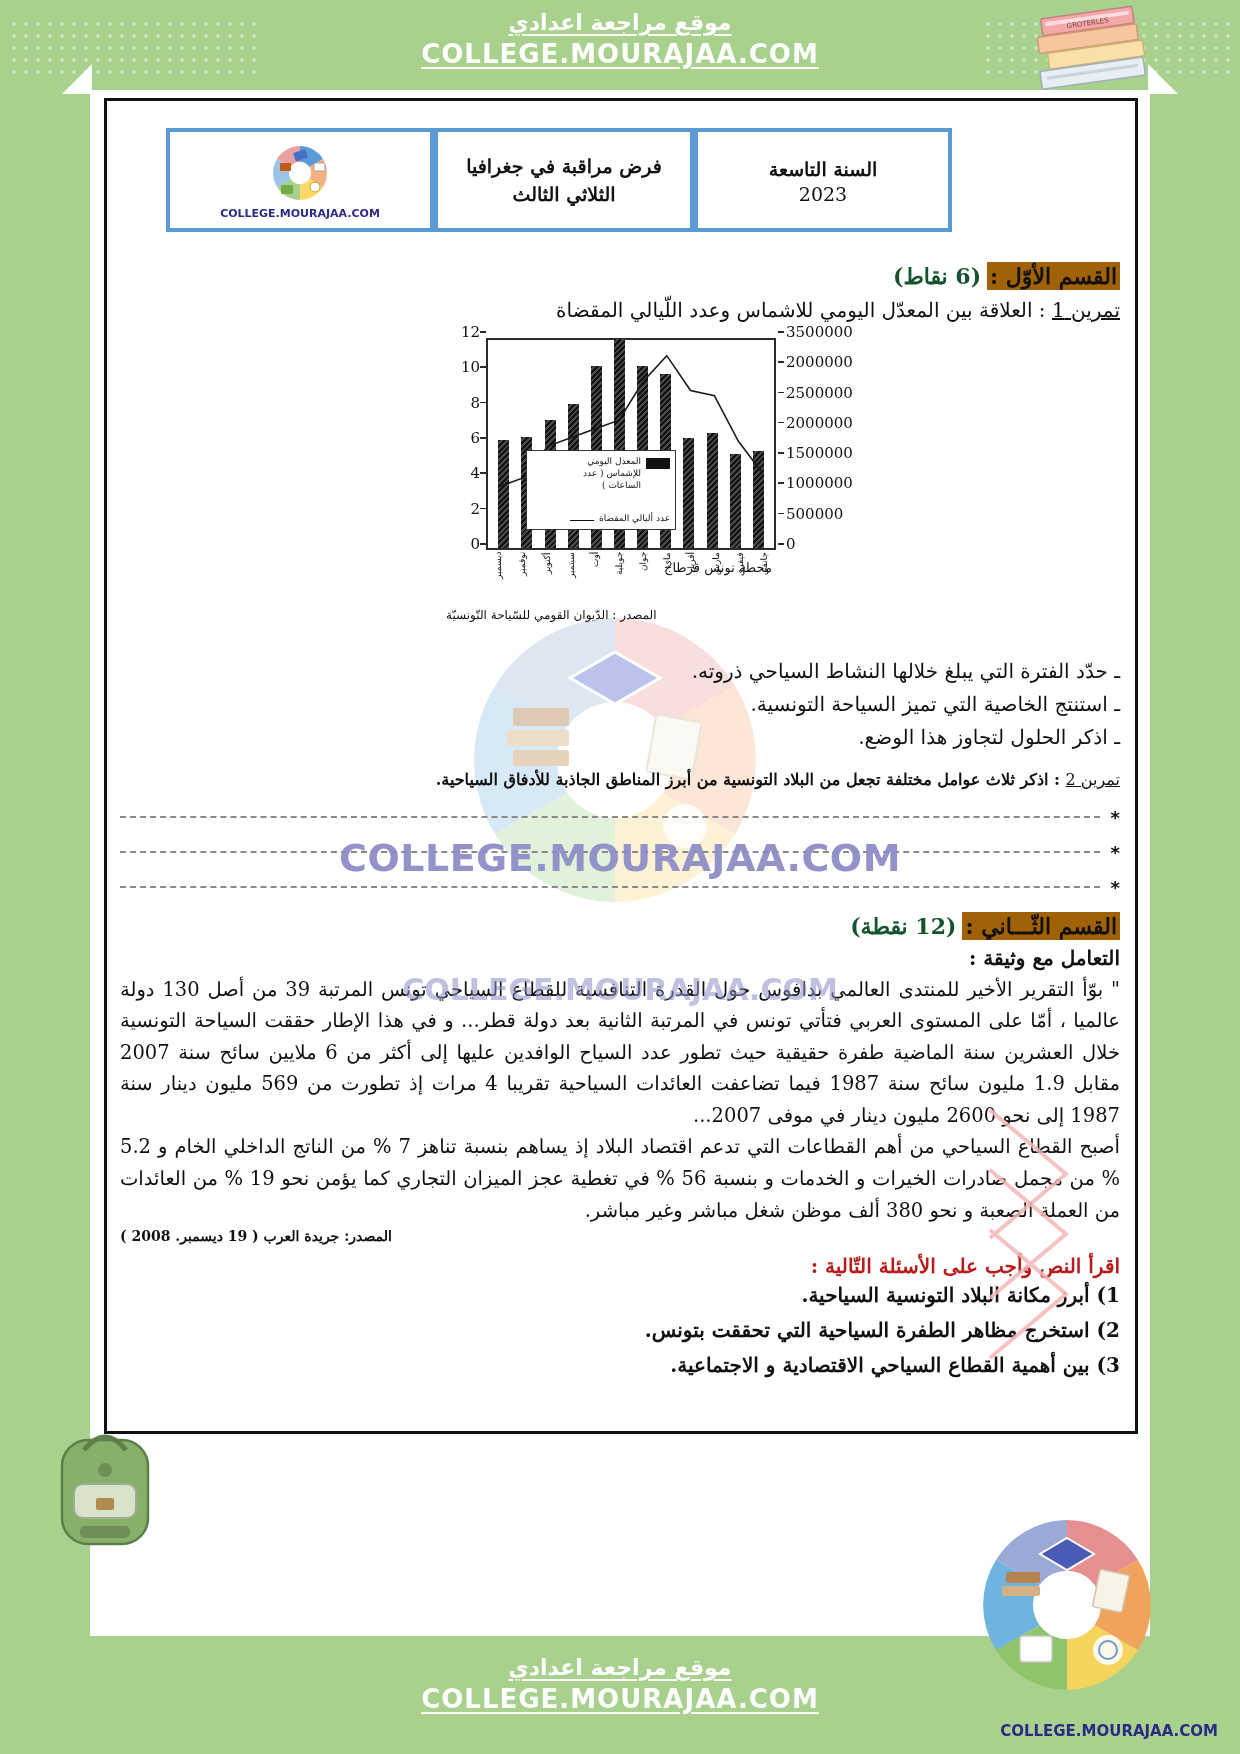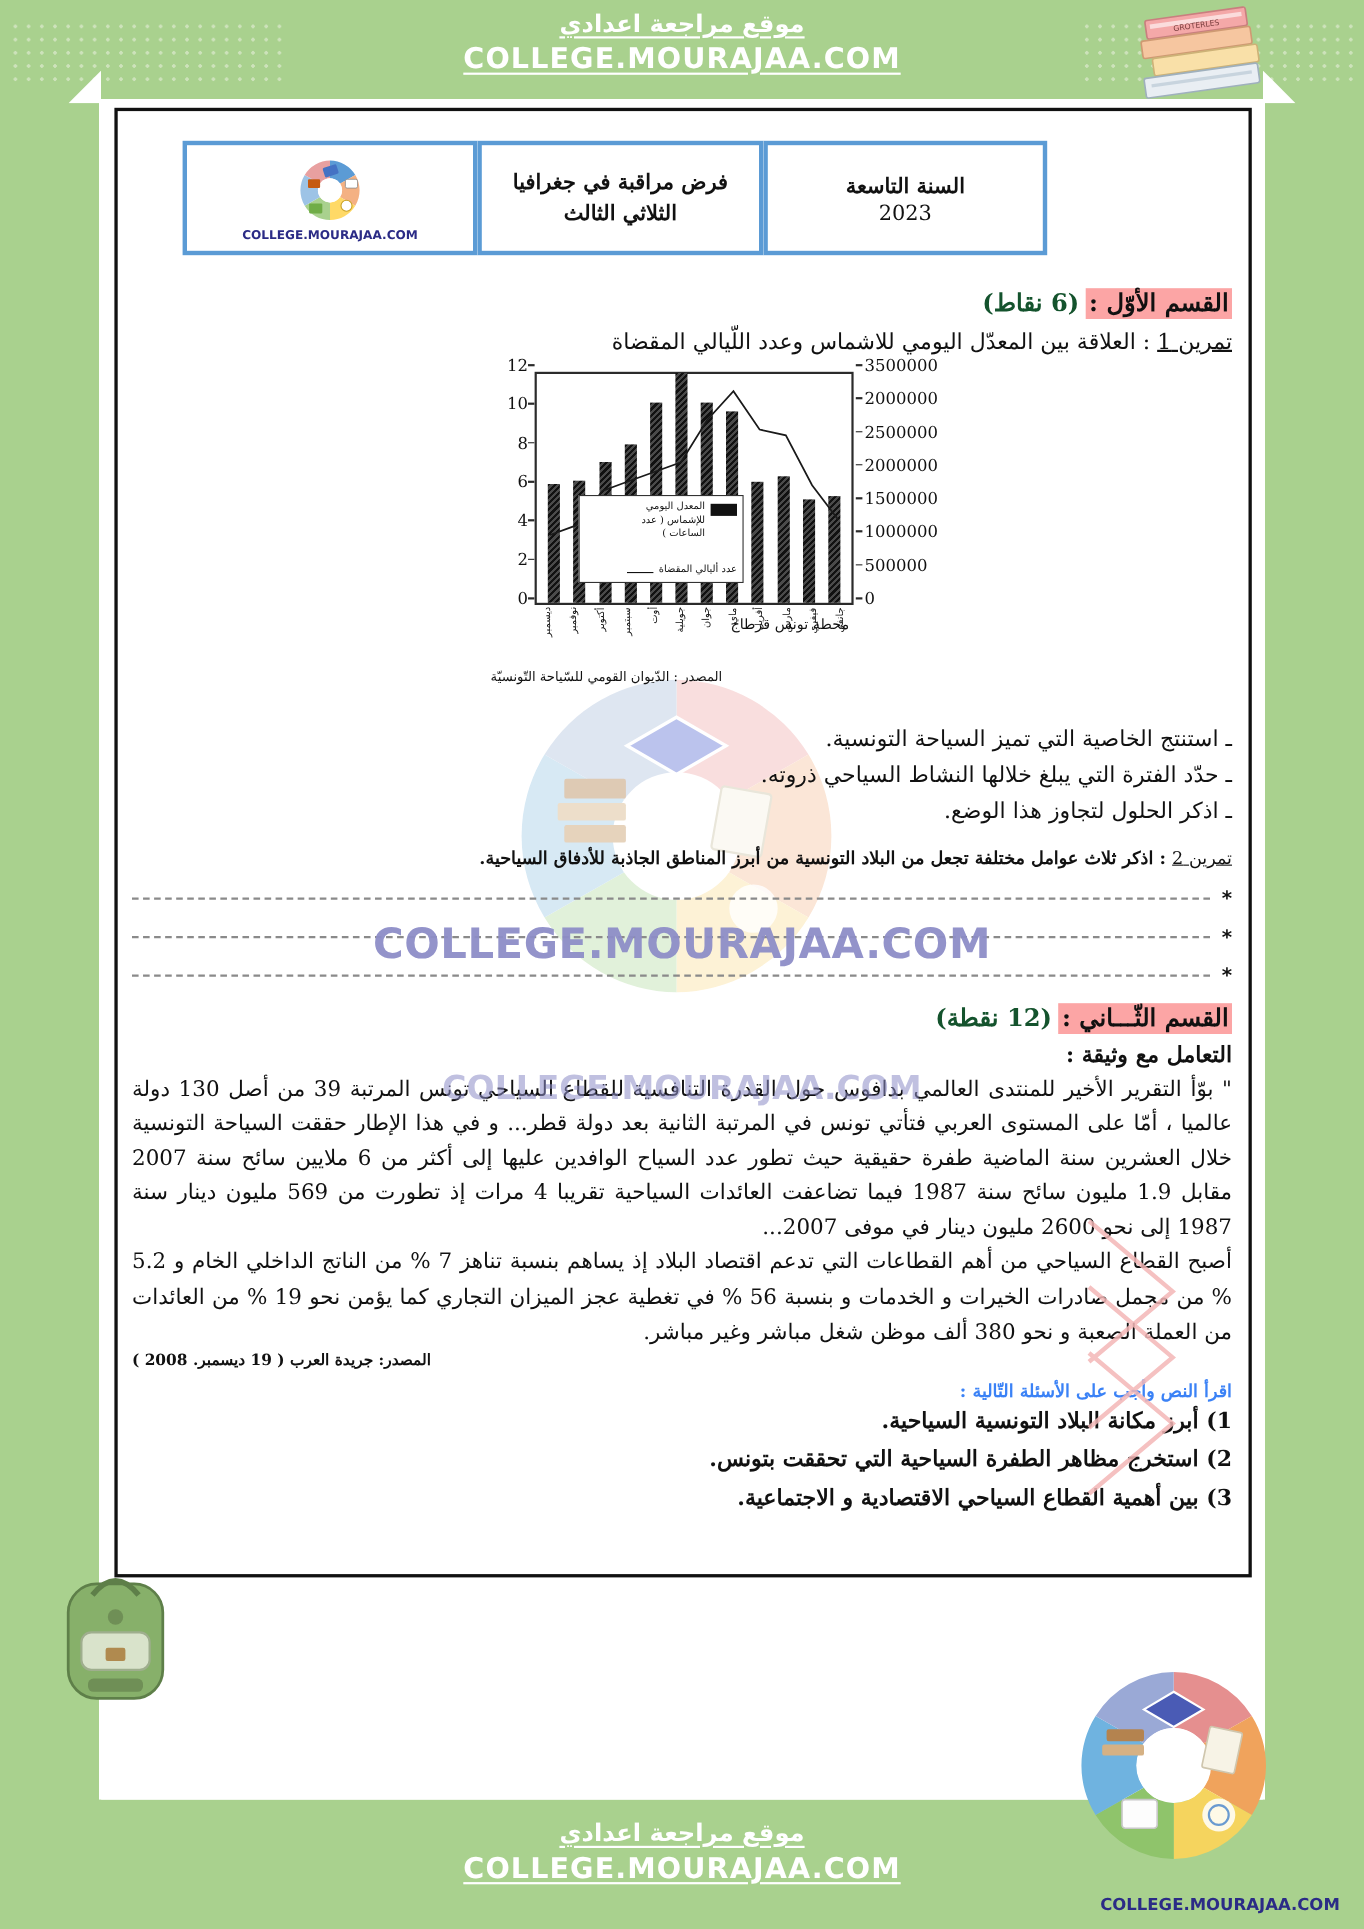--- a/index.html
+++ b/index.html
@@ -68,21 +68,21 @@
   .hcell.c2{width:260px;}
   .hcell.c3{width:268px;}
   .hcell .t{font-family:"DejaVu Serif","Liberation Serif",serif;font-size:19px;
      font-weight:bold;color:#111;line-height:1.5;text-align:center;direction:rtl;}
   .hcell .y{font-family:"DejaVu Serif",serif;font-size:19px;color:#111;direction:ltr;}
   .logo-wrap{display:flex;flex-direction:column;align-items:center;}
   .logo-cap{font-size:11px;font-weight:bold;color:#2b2b86;margin-top:2px;direction:ltr;}
 
   
   .content{position:absolute;left:120px;top:262px;width:1000px;z-index:4;direction:rtl;}
-  .sec-hl{background:#fca5a5;padding:1px 3px;font-family:"DejaVu Serif",serif;
+  .sec-hl{background:#a16207;padding:1px 3px;font-family:"DejaVu Serif",serif;
      font-size:22px;font-weight:bold;color:#111;}
   .sec-pts{font-family:"DejaVu Serif",serif;font-size:22px;font-weight:bold;color:#14532d;
      margin-right:6px;}
   .sec-row{display:flex;justify-content:flex-start;align-items:center;}
 
   .ex-line{font-family:"DejaVu Serif","Liberation Serif",serif;font-size:20px;color:#111;
      direction:rtl;text-align:right;margin:8px 0 2px 0;}
   .ex-tag{text-decoration:underline;font-weight:normal;}
 
   
@@ -137,21 +137,21 @@
   .watermark2{position:absolute;left:0;top:972px;width:1240px;text-align:center;z-index:6;
      font-family:"DejaVu Sans",sans-serif;font-size:30px;font-weight:bold;color:#8e8ec8;
      direction:ltr;opacity:.55;}
 
   .doc-label{font-family:"DejaVu Serif",serif;font-size:20px;font-weight:bold;color:#111;
      direction:rtl;text-align:right;margin:6px 0 4px 0;}
   .doc-body{font-family:"DejaVu Serif","Liberation Serif",serif;font-size:19.5px;color:#111;
      direction:rtl;text-align:justify;line-height:1.62;}
   .doc-src{font-family:"DejaVu Serif",serif;font-size:14px;font-weight:bold;color:#111;
      direction:rtl;text-align:left;margin-top:2px;}
-  .qhead{font-family:"DejaVu Serif",serif;font-size:16px;font-weight:bold;color:#3b82f6;
+  .qhead{font-family:"DejaVu Serif",serif;font-size:20px;font-weight:bold;color:#b91c1c;
      direction:rtl;text-align:right;margin-top:10px;}
   .qitem{font-family:"DejaVu Serif",serif;font-size:20px;font-weight:bold;color:#111;
      direction:rtl;text-align:right;line-height:1.75;}
 </style>
 </head>
 <body>
 
 <div class="page-bg"></div>
 <div class="band-top"></div>
 <div class="band-bottom"></div>
@@ -333,22 +333,22 @@
           <span class="xlab">سبتمبر</span>
           <span class="xlab">أكتوبر</span>
           <span class="xlab">نوفمبر</span>
           <span class="xlab">ديسمبر</span>
         </div>
       <div class="station">محطة تونس قرطاج</div>
       <div class="source">المصدر : الدّيوان القومي للسّياحة التّونسيّة</div>
     </div>
   </div>
 
+  <div class="qline thin">ـ حدّد الفترة التي يبلغ خلالها النشاط السياحي ذروته.</div>
   <div class="qline thin">ـ استنتج الخاصية التي تميز السياحة التونسية.</div>
-  <div class="qline thin">ـ حدّد الفترة التي يبلغ خلالها النشاط السياحي ذروته.</div>
   <div class="qline thin">ـ اذكر الحلول لتجاوز هذا الوضع.</div>
 
   <div class="ex2">
     <span class="ex-tag">تمرين 2</span>
     <span>: اذكر ثلاث عوامل مختلفة تجعل من البلاد التونسية من أبرز المناطق الجاذبة للأدفاق السياحية.</span>
   </div>
 
   <div class="dotline">
     <span class="star">*</span>
     <span class="dash"></span>

